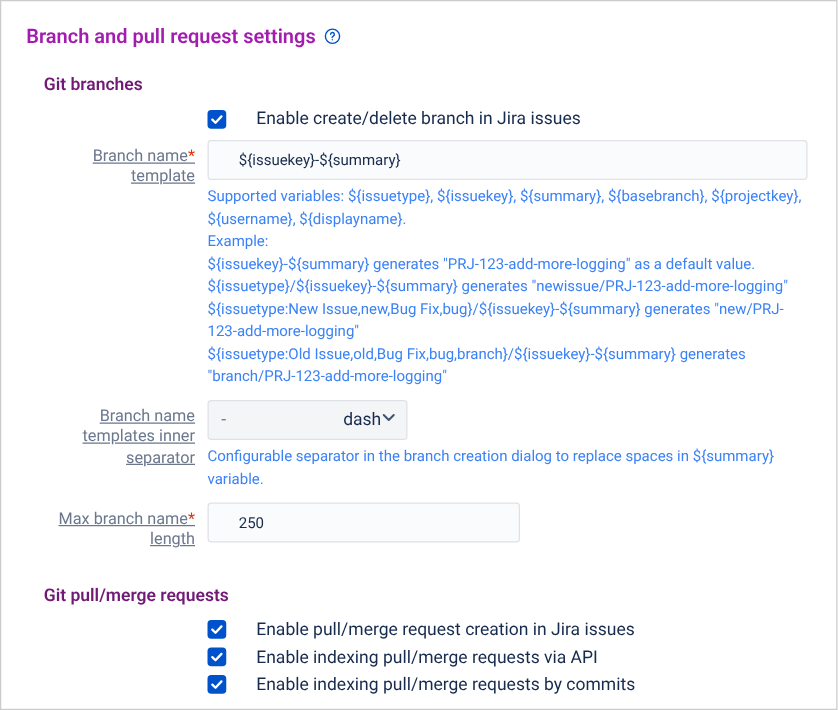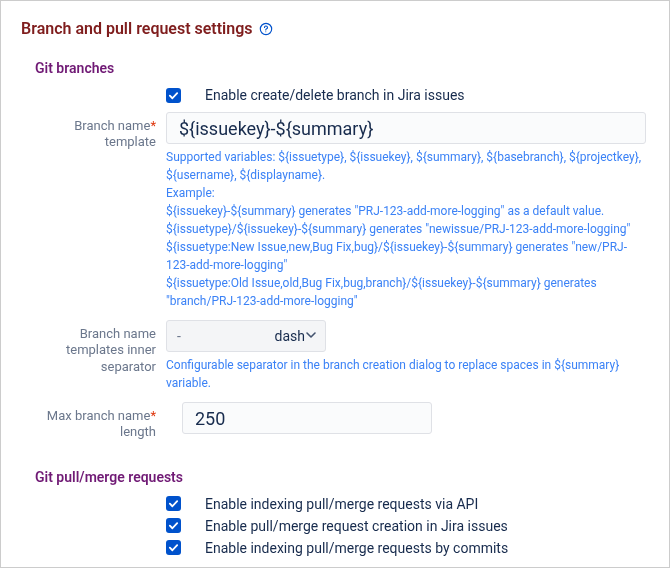--- a/index.html
+++ b/index.html
@@ -15,21 +15,21 @@
     padding: 18px 20px 0 20px;
     overflow: hidden;
   }
   h2.page-title {
     font-size: 16px;
     font-weight: 600;
     margin: 0 0 2px 0;
     display: flex;
     align-items: center;
     gap: 6px;
-    color: #7f1d1d;
+    color: #a21caf;
   }
   .help-icon {
     width: 14px;
     height: 14px;
     display: inline-flex;
     align-items: center;
     justify-content: center;
     color: #0052CC;
   }
   .help-icon svg { width: 14px; height: 14px; }
@@ -46,20 +46,21 @@
   }
   .label-col {
     width: 145px;
     flex: none;
     text-align: right;
     padding-right: 10px;
     padding-top: 6px;
     font-size: 13px;
     color: #6B778C;
     line-height: 1.25;
+    text-decoration: underline;
   }
   .req { color: #DE350B; }
   .field-col {
     flex: 1;
     min-width: 0;
   }
   .checkbox-row {
     display: flex;
     align-items: center;
     gap: 24px;
@@ -81,22 +82,22 @@
     font-size: 14px;
     color: #172B4D;
   }
   .text-input {
     width: 100%;
     max-width: 480px;
     height: 32px;
     border: 1px solid #DFE1E6;
     border-radius: 3px;
     background: #FAFBFC;
-    padding: 0 12px;
-    font-size: 18px;
+    padding: 0 24px;
+    font-size: 12px;
     color: #172B4D;
     font-family: inherit;
   }
   .text-input.short { max-width: 250px; }
   .select-box {
     width: 160px;
     height: 32px;
     border: 1px solid #DFE1E6;
     border-radius: 3px;
     background: #F4F5F7;
@@ -196,53 +197,53 @@
       <span class="chevron">
         <svg viewBox="0 0 12 12">
             <path d="M2 4l4 4 4-4" stroke="currentColor" stroke-width="1.6" fill="none" stroke-linecap="round" stroke-linejoin="round"></path>
           </svg>
       </span>
     </div>
     <div class="help-text">Configurable separator in the branch creation dialog to replace spaces in ${summary} variable.</div>
   </div>
 </div>
 
-<div class="row" style="margin-top:10px;gap:16px;">
+<div class="row" style="margin-top:10px;">
   <div class="label-col">
     <span>Max branch name</span><span class="req">*</span><br>
     <span>length</span>
   </div>
   <div class="field-col">
     <input class="text-input short" type="text" value="250" style="">
   </div>
 </div>
 
 <h3 class="section-title" style="margin-top:28px;">Git pull/merge requests</h3>
 
 <div class="row">
   <div class="label-col"></div>
   <div class="field-col">
     <label class="checkbox-row">
       <span class="cb">
         <svg viewBox="0 0 12 12">
             <path d="M2 6.2 4.8 9 10 3.4" stroke="#fff" stroke-width="2" fill="none" stroke-linecap="round" stroke-linejoin="round"></path>
           </svg>
       </span>
+      <span class="cb-label">Enable pull/merge request creation in Jira issues</span>
+    </label>
+    <label class="checkbox-row">
+      <span class="cb">
+        <svg viewBox="0 0 12 12">
+            <path d="M2 6.2 4.8 9 10 3.4" stroke="#fff" stroke-width="2" fill="none" stroke-linecap="round" stroke-linejoin="round"></path>
+          </svg>
+      </span>
       <span class="cb-label">Enable indexing pull/merge requests via API</span>
     </label>
     <label class="checkbox-row">
       <span class="cb">
         <svg viewBox="0 0 12 12">
             <path d="M2 6.2 4.8 9 10 3.4" stroke="#fff" stroke-width="2" fill="none" stroke-linecap="round" stroke-linejoin="round"></path>
           </svg>
       </span>
-      <span class="cb-label">Enable pull/merge request creation in Jira issues</span>
-    </label>
-    <label class="checkbox-row">
-      <span class="cb">
-        <svg viewBox="0 0 12 12">
-            <path d="M2 6.2 4.8 9 10 3.4" stroke="#fff" stroke-width="2" fill="none" stroke-linecap="round" stroke-linejoin="round"></path>
-          </svg>
-      </span>
       <span class="cb-label">Enable indexing pull/merge requests by commits</span>
     </label>
   </div>
 </div>
 
 </body></html>

